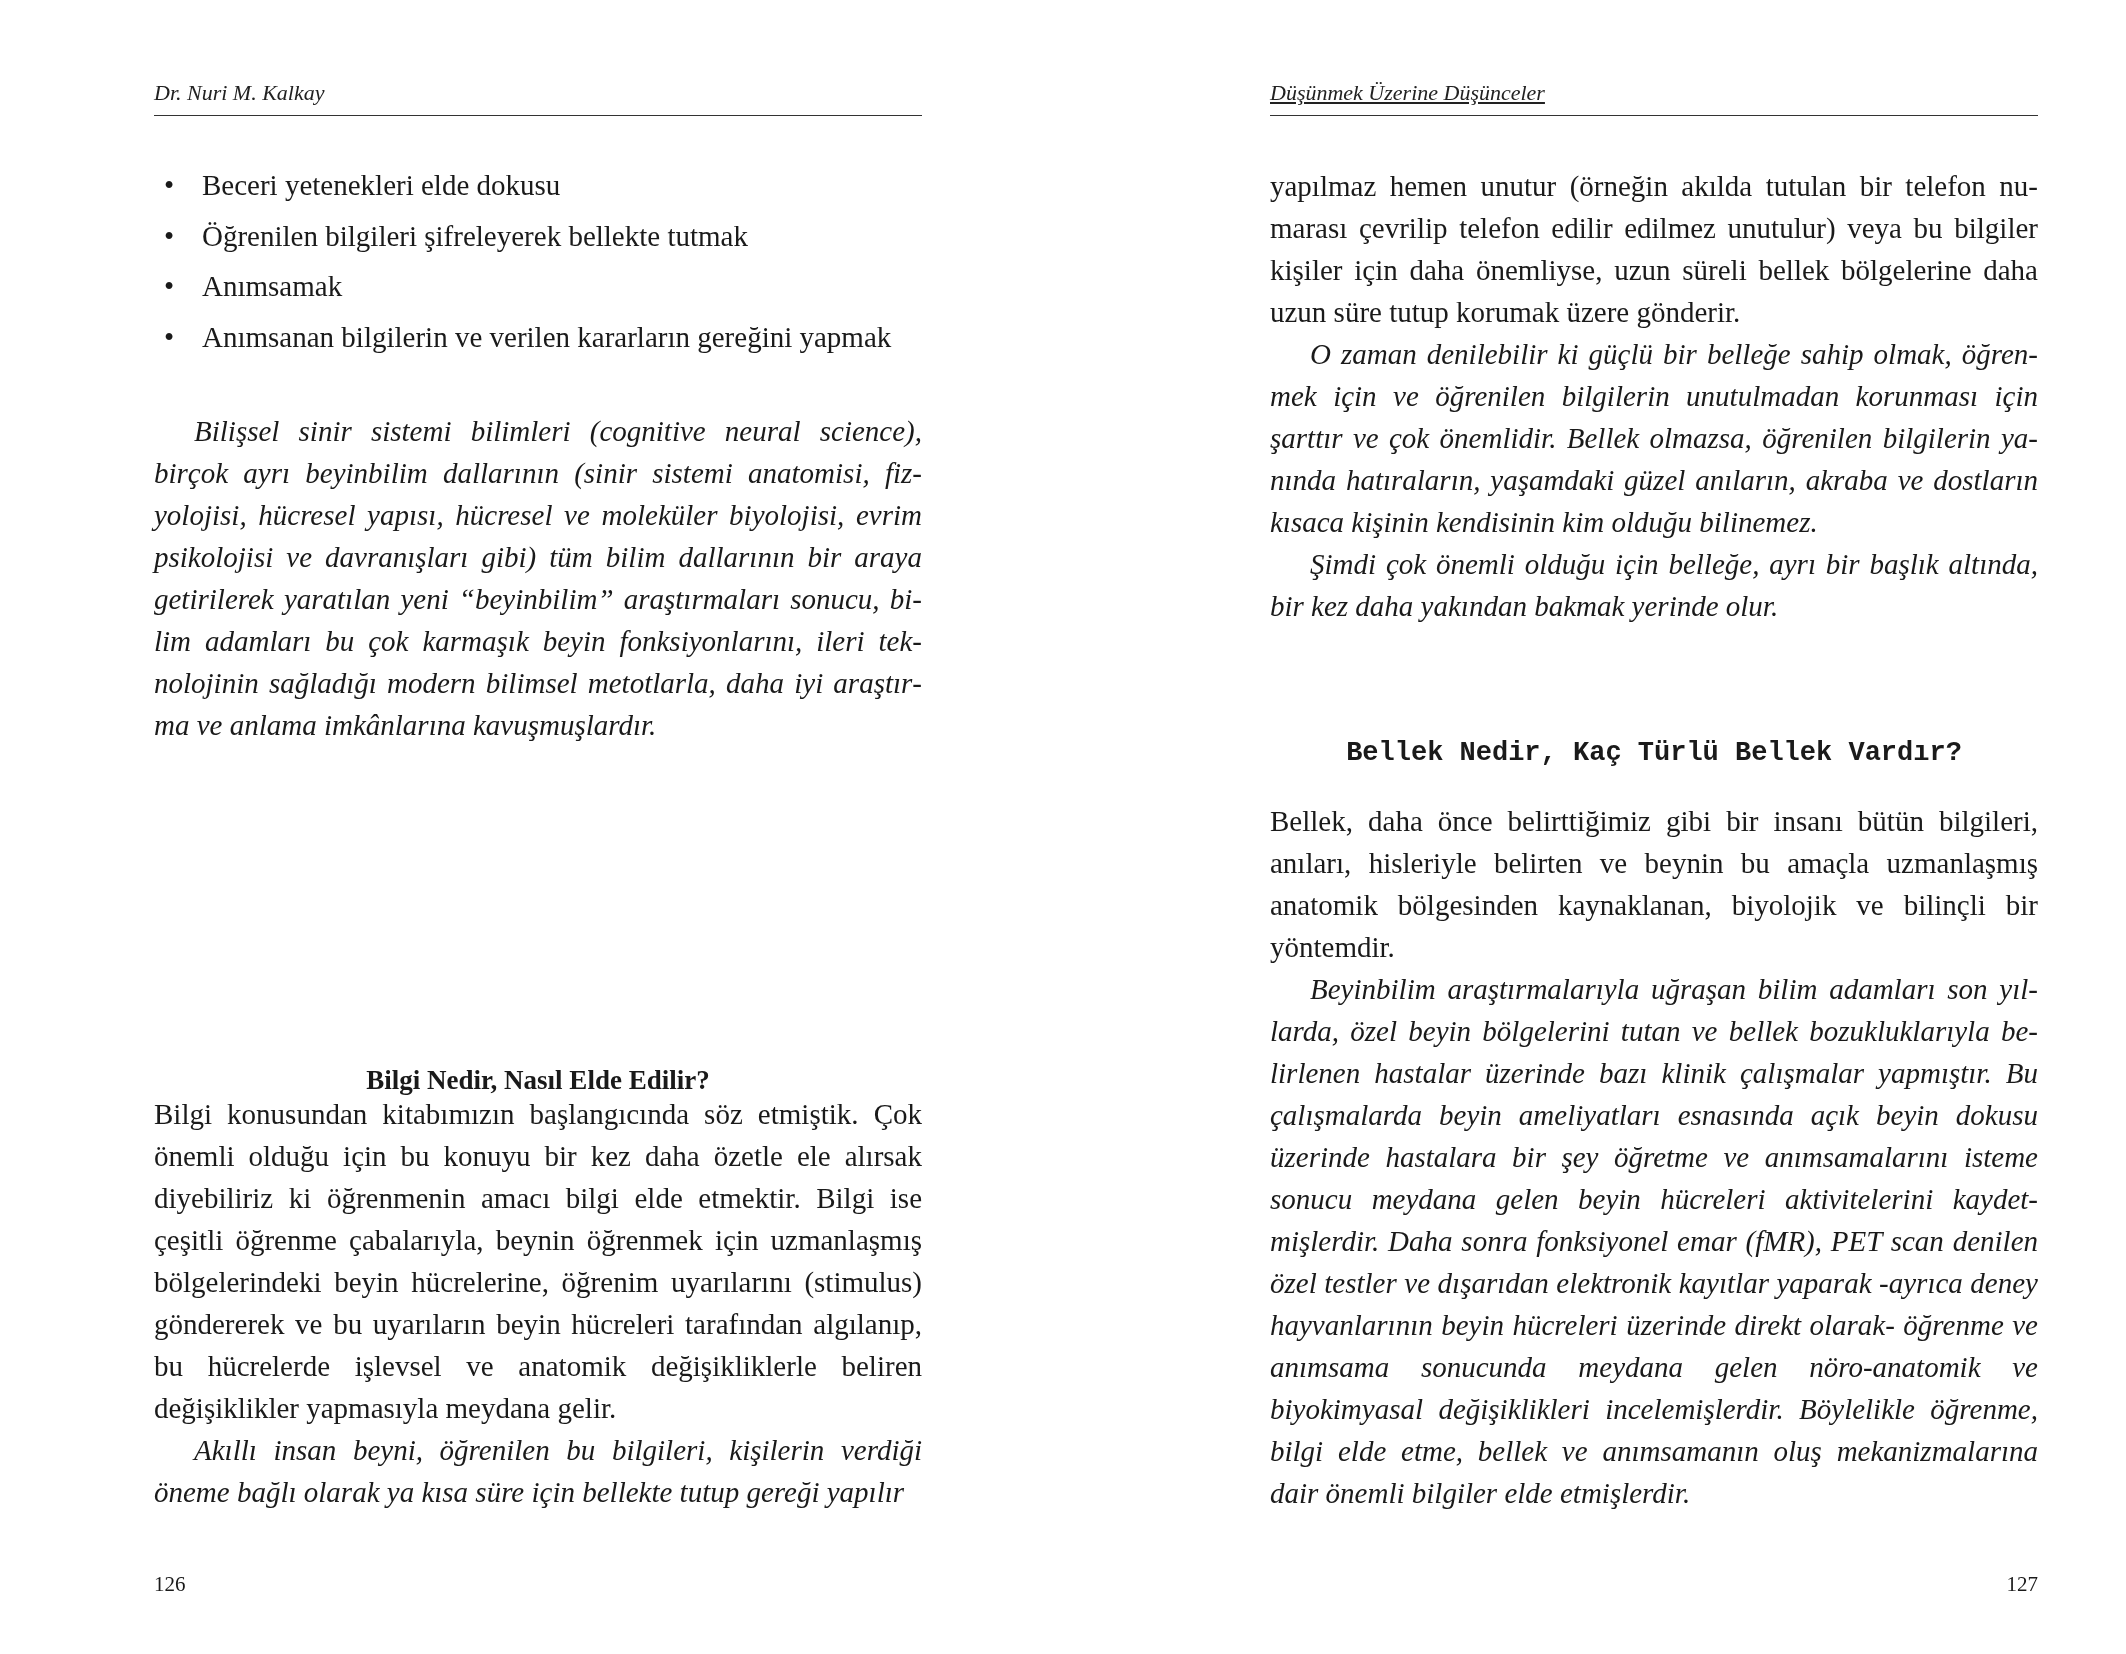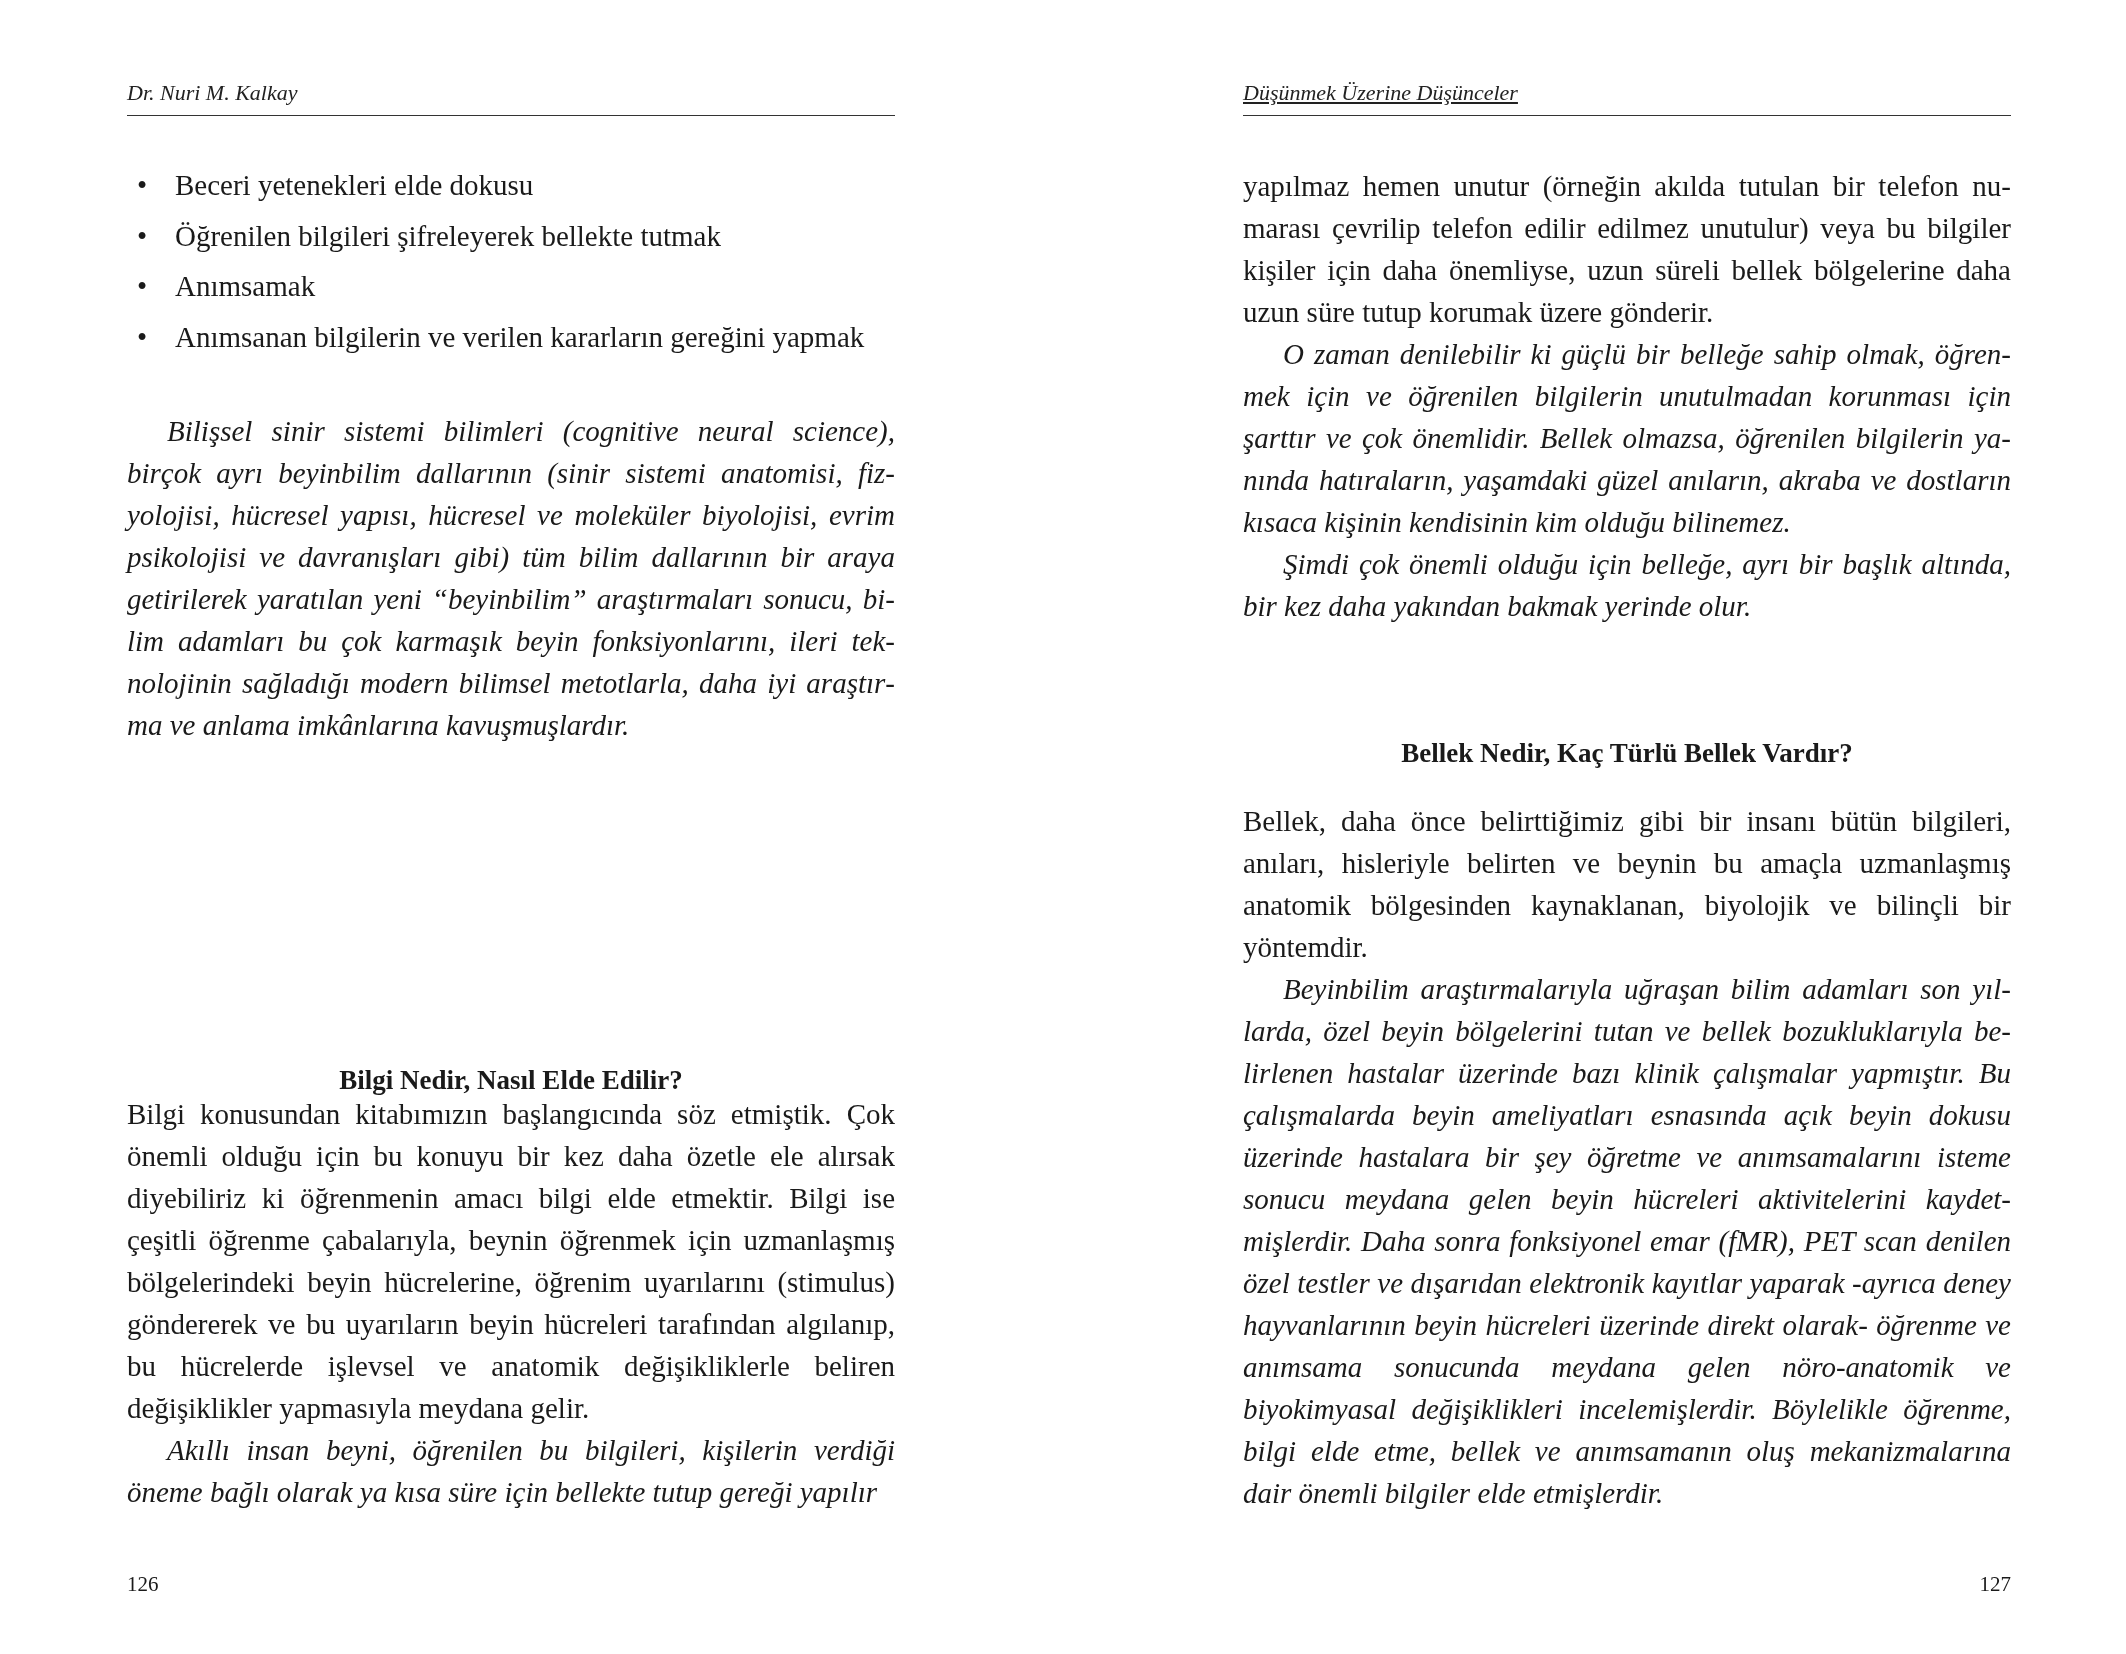--- a/index.html
+++ b/index.html
@@ -1,18 +1,18 @@
 <!DOCTYPE html>
 <html><head>
 <meta charset="utf-8">
 <style>
   html,body{margin:0;padding:0;background:#ffffff;}
   body{width:2126px;height:1654px;position:relative;overflow:hidden;
        font-family:"Liberation Serif","DejaVu Serif",serif;color:#1a1a1a;}
-  .page{position:absolute;top:0;height:1346px;}
+  .page{position:absolute;top:0;height:1346px;margin-left:27px;}
   .page.left{left:127px;width:768px;}
   .page.right{left:1243px;width:768px;}
   .running-head{position:absolute;top:80px;left:0;right:0;font-style:italic;font-size:22px;color:#222;}
   .running-head.r{text-align:left;text-decoration:underline;}
   .rule{position:absolute;top:115px;left:0;right:0;height:0;border-top:1.6px solid #333;}
   .body{position:absolute;left:0;right:0;font-size:29px;line-height:42px;}
   .body p{margin:0;text-align:justify;text-align-last:left;hyphens:manual;}
   .body p.indent{text-indent:40px;font-style:italic;}
   ul.bullets{list-style:none;margin:0;padding:0;}
   ul.bullets li{position:relative;padding-left:48px;line-height:50.5px;font-size:29px;}
@@ -57,21 +57,21 @@
 <div class="page right">
   <div class="running-head r">Düşünmek Üzerine Düşünceler</div>
   <div class="rule"></div>
 
   <div class="body" style="top:165px;">
     <p>yapılmaz hemen unutur (örneğin akılda tutulan bir telefon nu­marası çevrilip telefon edilir edilmez unutulur) veya bu bilgiler kişiler için daha önemliyse, uzun süreli bellek bölgelerine daha uzun süre tutup korumak üzere gönderir.</p>
     <p class="indent">O zaman denilebilir ki güçlü bir belleğe sahip olmak, öğren­mek için ve öğrenilen bilgilerin unutulmadan korunması için şarttır ve çok önemlidir. Bellek olmazsa, öğrenilen bilgilerin ya­nında hatıraların, yaşamdaki güzel anıların, akraba ve dostların kısaca kişinin kendisinin kim olduğu bilinemez.</p>
     <p class="indent">Şimdi çok önemli olduğu için belleğe, ayrı bir başlık altında, bir kez daha yakından bakmak yerinde olur.</p>
   </div>
 
-  <div class="body" style="top:732px;">
+  <div class="body" style="top:732px;font-family:Liberation Mono, monospace;">
     <h2 class="section">Bellek Nedir, Kaç Türlü Bellek Vardır?</h2>
   </div>
 
   <div class="body" style="top:800px;">
     <p>Bellek, daha önce belirttiğimiz gibi bir insanı bütün bilgileri, anıları, hisleriyle belirten ve beynin bu amaçla uzmanlaşmış anatomik bölgesinden kaynaklanan, biyolojik ve bilinçli bir yöntemdir.</p>
     <p class="indent">Beyinbilim araştırmalarıyla uğraşan bilim adamları son yıl­larda, özel beyin bölgelerini tutan ve bellek bozukluklarıyla be­lirlenen hastalar üzerinde bazı klinik çalışmalar yapmıştır. Bu çalışmalarda beyin ameliyatları esnasında açık beyin dokusu üzerinde hastalara bir şey öğretme ve anımsamalarını isteme sonucu meydana gelen beyin hücreleri aktivitelerini kaydet­mişlerdir. Daha sonra fonksiyonel emar (fMR), PET scan deni­len özel testler ve dışarıdan elektronik kayıtlar yaparak -ayrıca deney hayvanlarının beyin hücreleri üzerinde direkt olarak- öğrenme ve anımsama sonucunda meydana gelen nöro-ana­tomik ve biyokimyasal değişiklikleri incelemişlerdir. Böylelikle öğrenme, bilgi elde etme, bellek ve anımsamanın oluş mekaniz­malarına dair önemli bilgiler elde etmişlerdir.</p>
   </div>
 
   <div class="folio r">127</div>
 </div>

